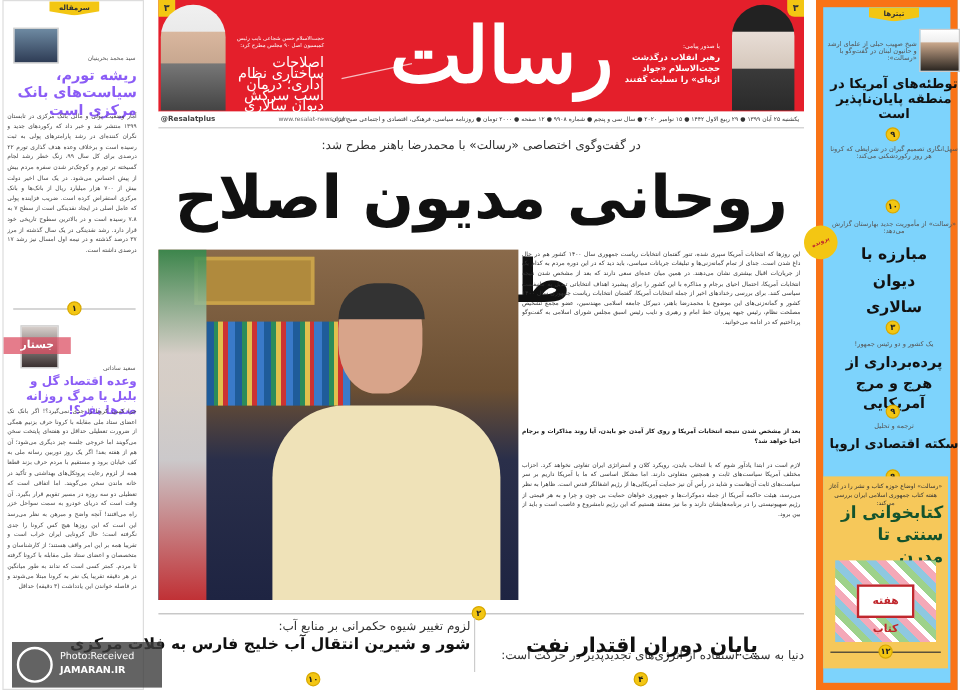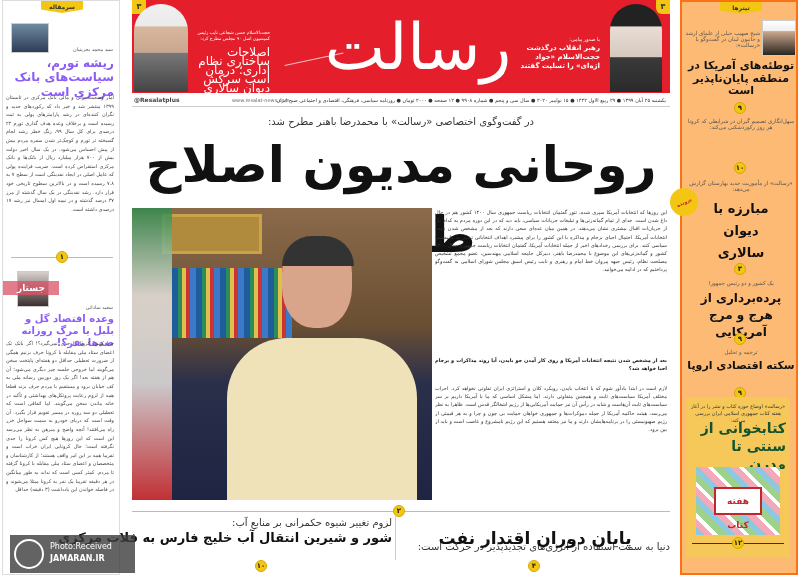--- a/index.html
+++ b/index.html
@@ -9,21 +9,21 @@
 .lcol{position:absolute;left:2px;top:0;width:118px;height:575px;background:#fff;border:1px solid #ddd}
 .tag{position:absolute;top:0;left:38px;width:42px;height:12px;background:#f3c613;color:#333;font-size:6px;text-align:center;line-height:11px;clip-path:polygon(0 0,100% 0,100% 70%,50% 100%,0 70%);font-weight:bold}
 .avatar{position:absolute;background:#5d7589;border:1px solid #ccc}
 .author{position:absolute;font-size:5px;color:#555;text-align:right}
 .lhead{position:absolute;font-weight:bold;color:#8b5cf6;text-align:right;line-height:1.2}
 .body{position:absolute;font-size:5px;color:#444;text-align:justify;line-height:8.6px;overflow:hidden}
 .num{position:absolute;width:12px;height:12px;border-radius:50%;background:#f3c613;border:1px solid #d8a800;font-size:7px;font-weight:bold;text-align:center;line-height:10px;color:#222}
 .rule{position:absolute;height:1px;background:#bbb}
 
 .mast{position:absolute;left:132px;top:0;width:538px;height:93px;background:#e41f2b}
-.mast-logo{position:absolute;left:156px;top:8px;width:260px;height:78px;color:#fff;font-size:64px;font-weight:normal;text-align:center;line-height:78px;font-family:"DejaVu Serif",serif}
+.mast-logo{position:absolute;left:156px;top:8px;width:260px;height:78px;color:#fff;font-size:64px;font-weight:bold;text-align:center;line-height:78px;font-family:"DejaVu Serif",serif}
 .mast-photo{position:absolute;border-radius:0}
 .mast-text{position:absolute;color:#fff;text-align:right}
 .badge-num{position:absolute;width:14px;height:14px;background:#f3c613;color:#333;font-weight:bold;font-size:8px;text-align:center;line-height:14px;border-radius:0 0 0 6px}
 .infobar{position:absolute;left:132px;top:93px;width:538px;height:14px;background:#fff;font-size:5px;color:#333;line-height:14px;border-bottom:1px solid #ccc}
 .infobar .social{position:absolute;left:2px;top:0;font-size:6px;font-weight:bold;color:#444;direction:ltr}
 .infobar .site{position:absolute;left:100px;top:0;direction:ltr;color:#666}
 .infobar .date{position:absolute;right:4px;top:0;white-space:nowrap}
 .kicker{position:absolute;left:132px;top:116px;width:538px;text-align:center;font-size:10px;color:#333}
 .headline{position:absolute;left:132px;top:130px;width:538px;text-align:center;font-size:50px;font-weight:bold;color:#111;line-height:70px;letter-spacing:-1px}
 
@@ -34,21 +34,21 @@
 .person-head{position:absolute;left:150px;top:30px;width:70px;height:90px;border-radius:40% 40% 45% 45%;background:#d8a48a}
 .person-hair{position:absolute;left:150px;top:28px;width:72px;height:30px;border-radius:40px 40px 0 0;background:#333}
 .person-body{position:absolute;left:95px;top:130px;width:190px;height:170px;border-radius:60px 60px 0 0;background:#efe2b8}
 
 .ctext{position:absolute;font-size:5px;color:#333;line-height:8.2px;text-align:justify;overflow:hidden}
 .ctext b{font-weight:bold;color:#111}
 
 .bkicker{position:absolute;font-size:10px;color:#333;text-align:right}
 .bhead{position:absolute;font-size:17px;font-weight:bold;color:#111;text-align:center;white-space:nowrap}
 
-.rcol{position:absolute;left:680px;top:0;width:118px;height:575px;background:#fdba74;border:2px solid #f97316}
+.rcol{position:absolute;left:680px;top:0;width:118px;height:575px;background:#7dd3fc;border:6px solid #f97316}
 .rkick{position:absolute;font-size:5.5px;color:#555;text-align:center;width:110px}
 .rhead{position:absolute;font-weight:bold;color:#111;text-align:center;width:110px;line-height:1.15}
 .ad{position:absolute;left:686px;top:397px;width:104px;height:160px;background:#f6c85a}
 .ad-tiles{position:absolute;left:10px;top:70px;width:84px;height:68px;background:repeating-linear-gradient(45deg,#8ec8e0 0 6px,#f4a9b8 6px 12px,#fff 12px 16px,#9ed28b 16px 22px)}
 .ad-logo{position:absolute;left:28px;top:90px;width:48px;height:28px;background:#fff;border:2px solid #c0272d;color:#c0272d;font-size:9px;font-weight:bold;text-align:center;line-height:24px}
 .proof{position:absolute;left:670px;top:188px;width:28px;height:28px;border-radius:50%;background:#f3c613;color:#c0272d;font-size:5px;font-weight:bold;text-align:center;line-height:28px;transform:rotate(-25deg)}
 .wm{position:absolute;left:10px;top:535px;width:125px;height:38px;background:rgba(60,60,60,.8);direction:ltr}
 .wm-logo{position:absolute;left:4px;top:4px;width:30px;height:30px;border-radius:50%;border:2px solid #fff}
 .wm-text{position:absolute;left:40px;top:6px;color:#fff;font-size:8px;line-height:12px;font-family:"DejaVu Sans",sans-serif}
 .vline{position:absolute;width:1px;background:#ccc}

